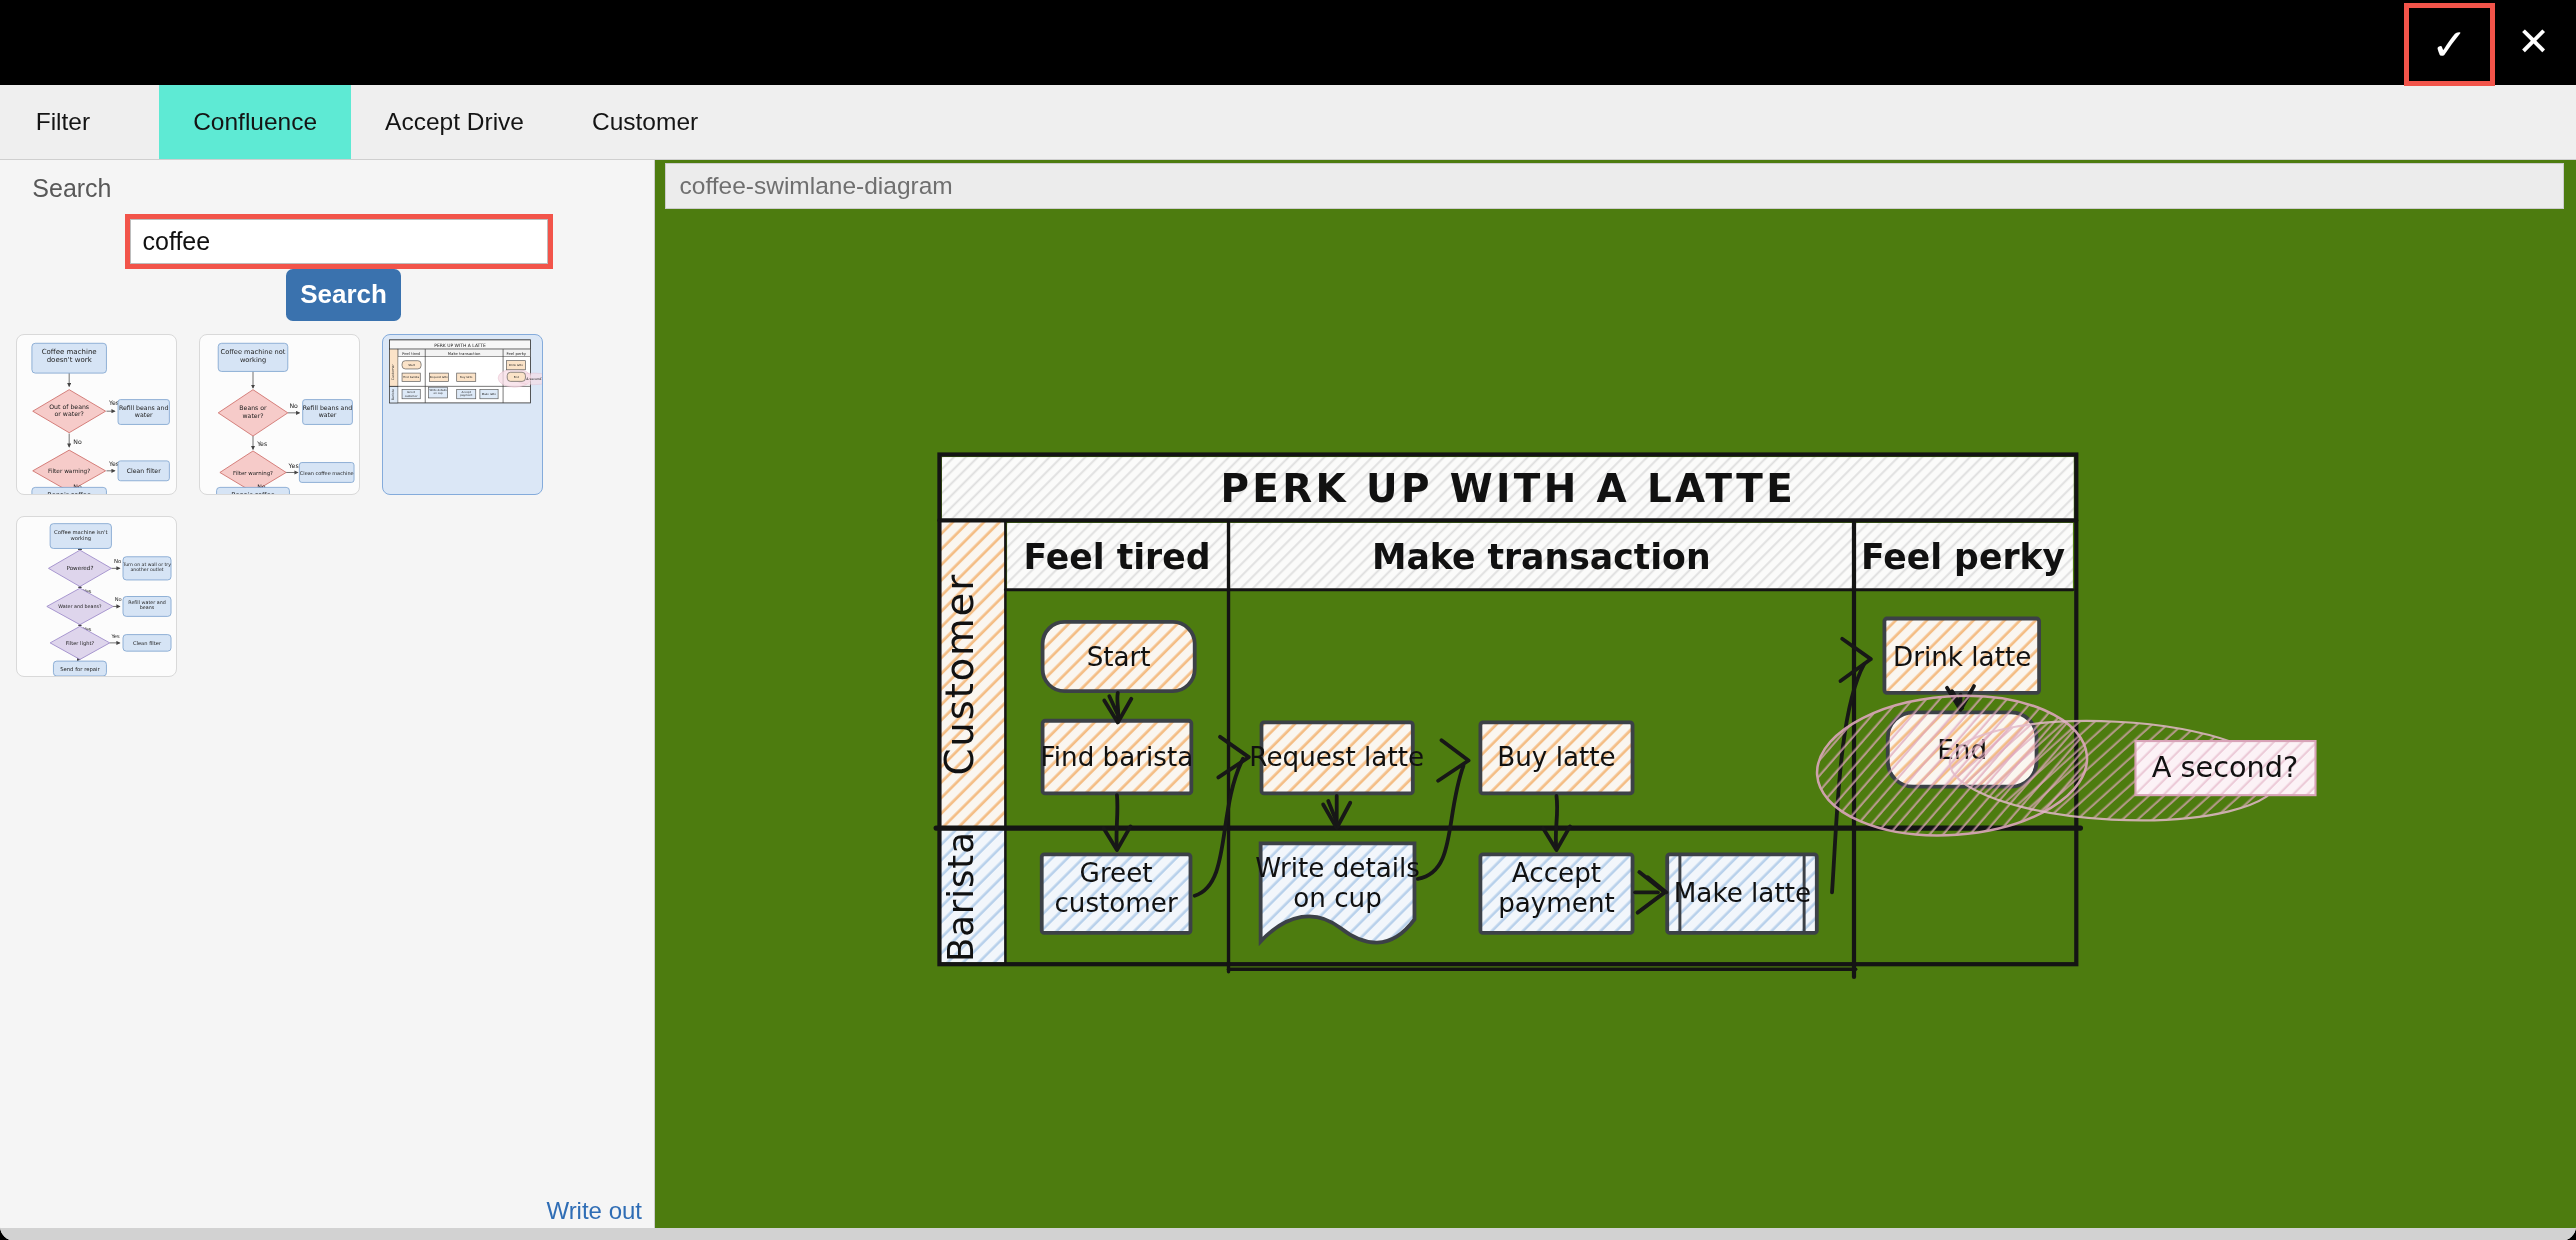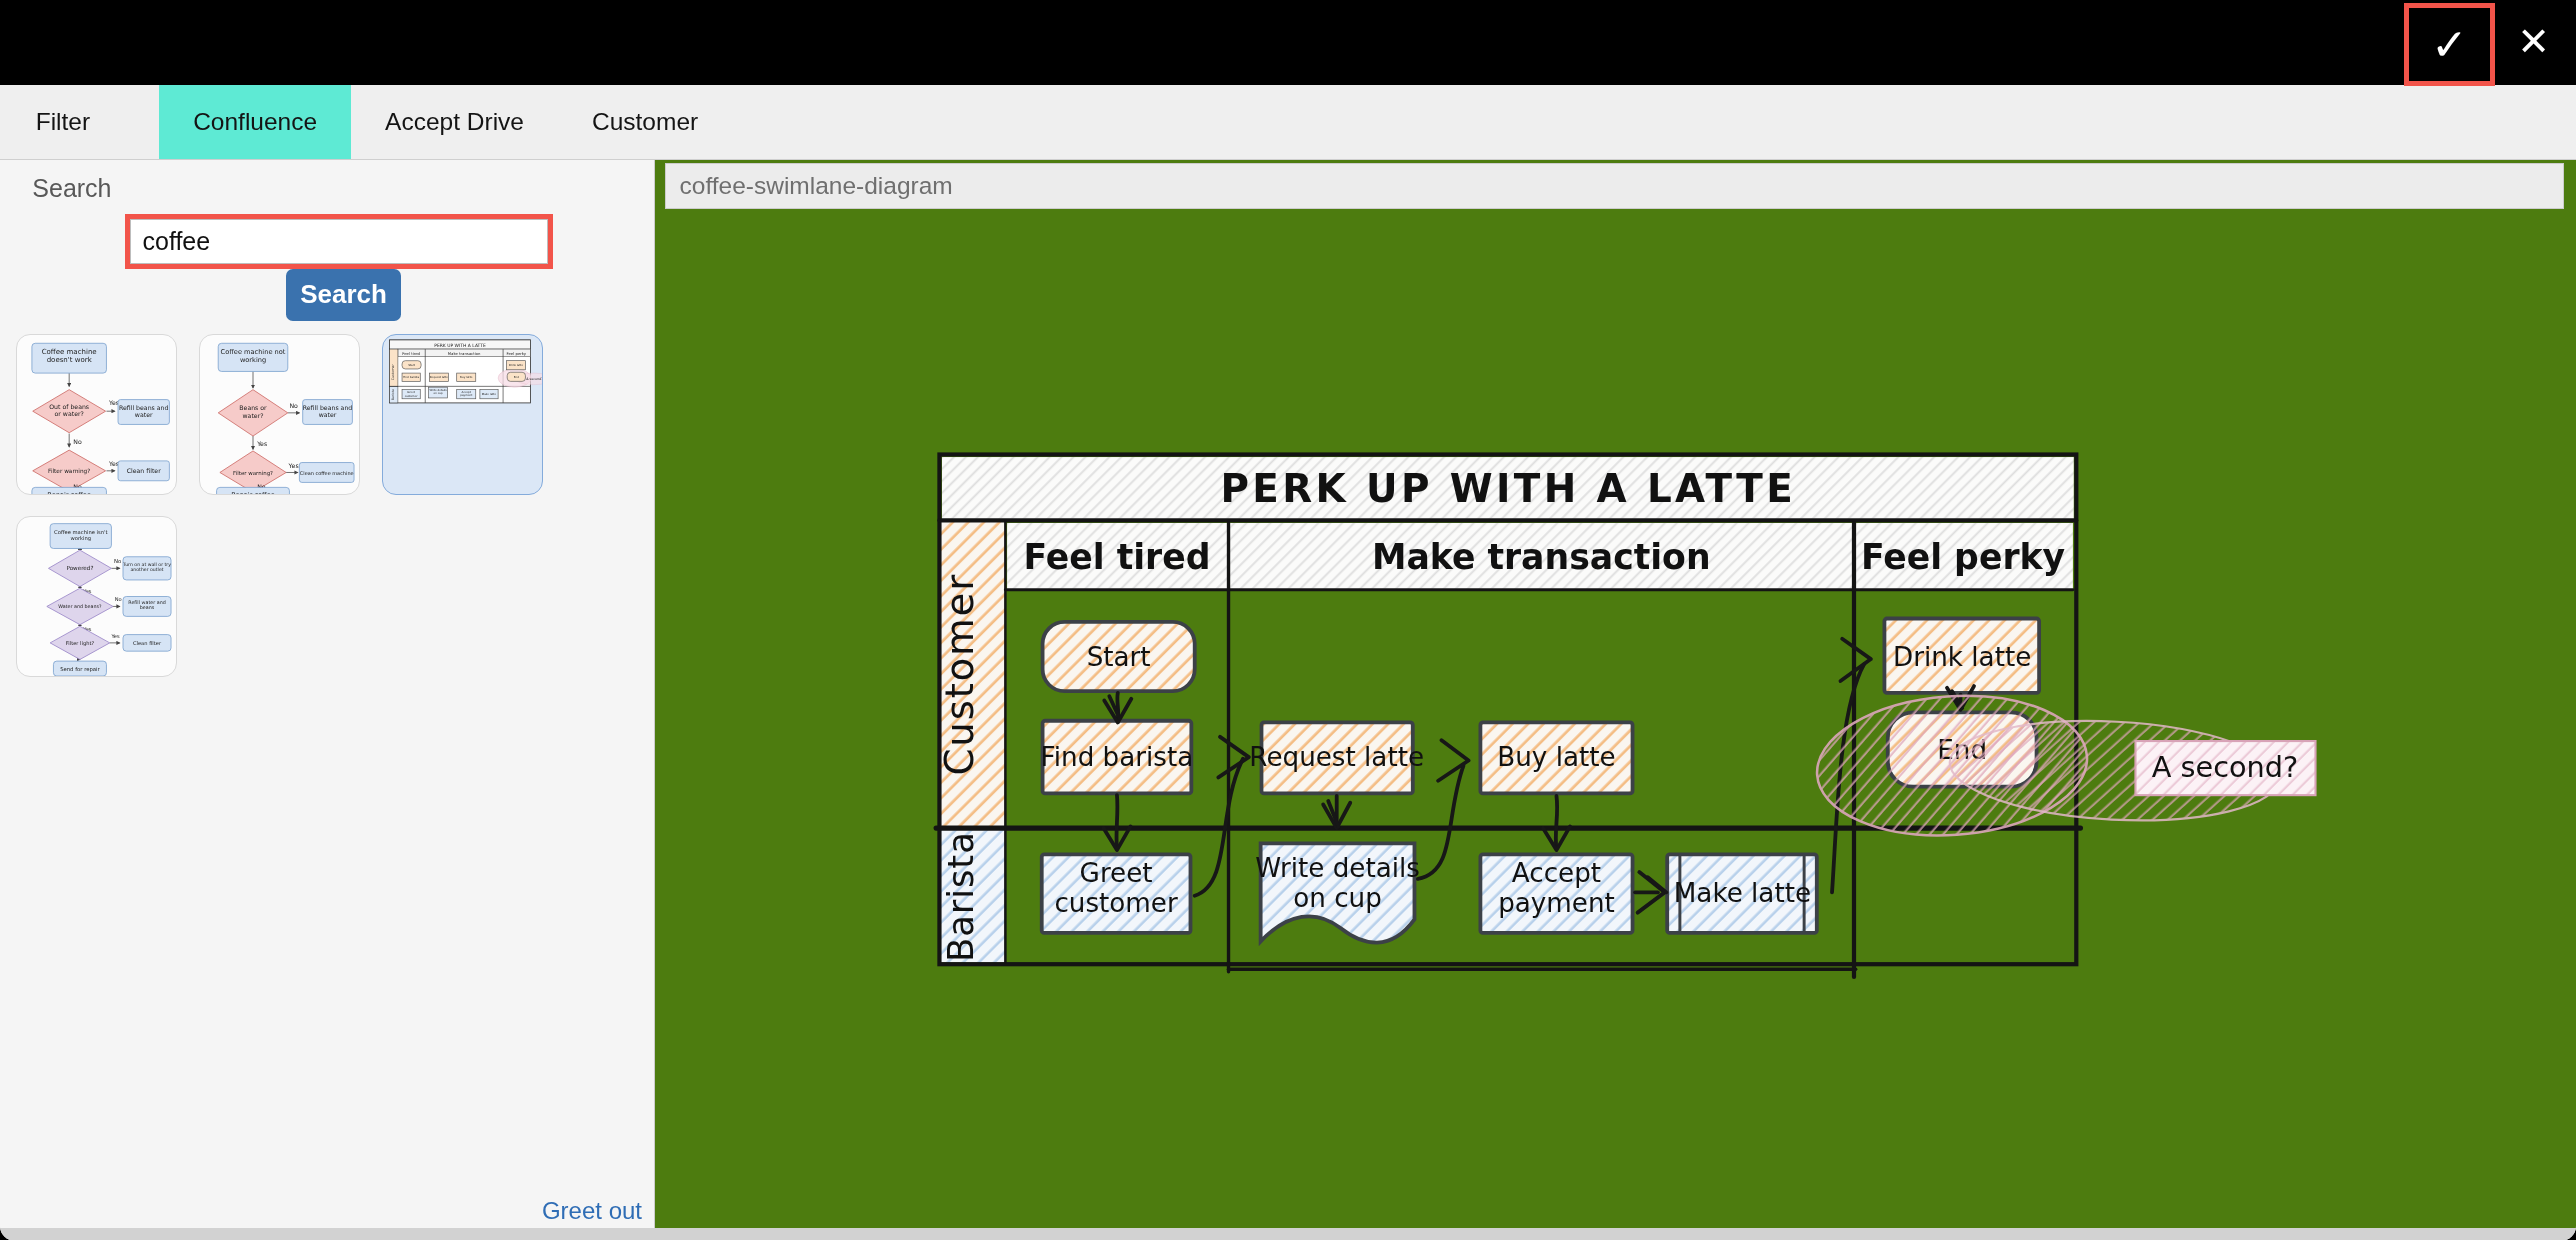--- a/index.html
+++ b/index.html
@@ -22,21 +22,21 @@
   .sidebar{position:relative;width:655px;background:#f5f5f5;border-right:1.7px solid #cccccc;box-sizing:border-box;}
   .search-area{padding:13.5px 0 0 23px;}
   .search-label{margin-left:9.3px;font-size:25px;color:#585858;}
   .search-row{display:flex;align-items:center;margin-top:11px;flex-direction:column;}
   .red-outline{border:5px solid #f2544a;background:#fff;width:418px;height:45px;}
   .red-outline input{width:100%;height:100%;box-sizing:border-box;border:0.8px solid #bdbdbd;
     font-size:25px;padding:0 12px;font-family:"Liberation Sans",sans-serif;color:#111;outline:none;}
   .search-btn{margin-left:10px;width:115px;height:52px;background:#3a72ae;color:#fff;border:none;
     border-radius:6.8px;font-size:26px;font-weight:bold;font-family:"Liberation Sans",sans-serif;cursor:pointer;}
   .thumbs{display:flex;flex-wrap:wrap;gap:21px 22px;margin:13.5px 0 0 16px;width:558px;}
-  .card{width:161px;height:161px;background:#fcfcfc;border:1.7px solid #d9d9d9;border-radius:14px;
+  .card{width:161px;height:161px;background:#fcfcfc;border:1.7px solid #d9d9d9;border-radius:8px;
     box-sizing:border-box;overflow:hidden;cursor:pointer;}
   .card.selected{background:#dbe7f6;border-color:#84abdb;}
   .card svg{display:block;width:100%;height:100%;}
   .signout{position:absolute;right:12px;bottom:3.4px;font-size:24px;color:#2f6db5;cursor:pointer;}
   .main{position:relative;flex:1;background:#4d7c0f;}
   .preview-bar{position:absolute;left:10px;right:12px;top:3.4px;height:44px;background:#ececec;
     border:1.7px solid #cccccc;line-height:44px;padding-left:13.5px;font-size:24.5px;color:#6f6f6f;}
   .diagram-svg{position:absolute;left:276px;top:286px;}
   .bottom-strip{height:12px;background:#d2d2d2;}
   .sk{font-family:"DejaVu Sans",sans-serif;fill:#111;}
@@ -244,21 +244,21 @@
             <text class="mini" x="114" y="146" font-size="6.2">Yes</text>
             <rect x="128" y="142" width="58" height="20" rx="4" fill="#d6e4f5" stroke="#7ea3cf"></rect>
             <text class="mini" x="157" y="155" font-size="6.2" text-anchor="middle">Clean filter</text>
             <text class="mini" x="80" y="179" font-size="6.2">No</text>
             <rect x="44" y="174" width="64" height="18" rx="4" fill="#d6e4f5" stroke="#7ea3cf"></rect>
             <text class="mini" x="76" y="186" font-size="6.4" text-anchor="middle">Send for repair</text>
           </svg>
         </div>
       </div>
 
-      <div class="signout">Greet out</div>
+      <div class="signout">Write out</div>
     </div>
 
     <div class="main">
       <div class="preview-bar">
         <span>coffee-swimlane-diagram</span>
       </div>
 
       <svg class="diagram-svg" width="1420" height="558" viewBox="1030 530 1680 660">
         <defs>
           <pattern id="hO" patternUnits="userSpaceOnUse" width="13" height="13" patternTransform="rotate(-45)">

